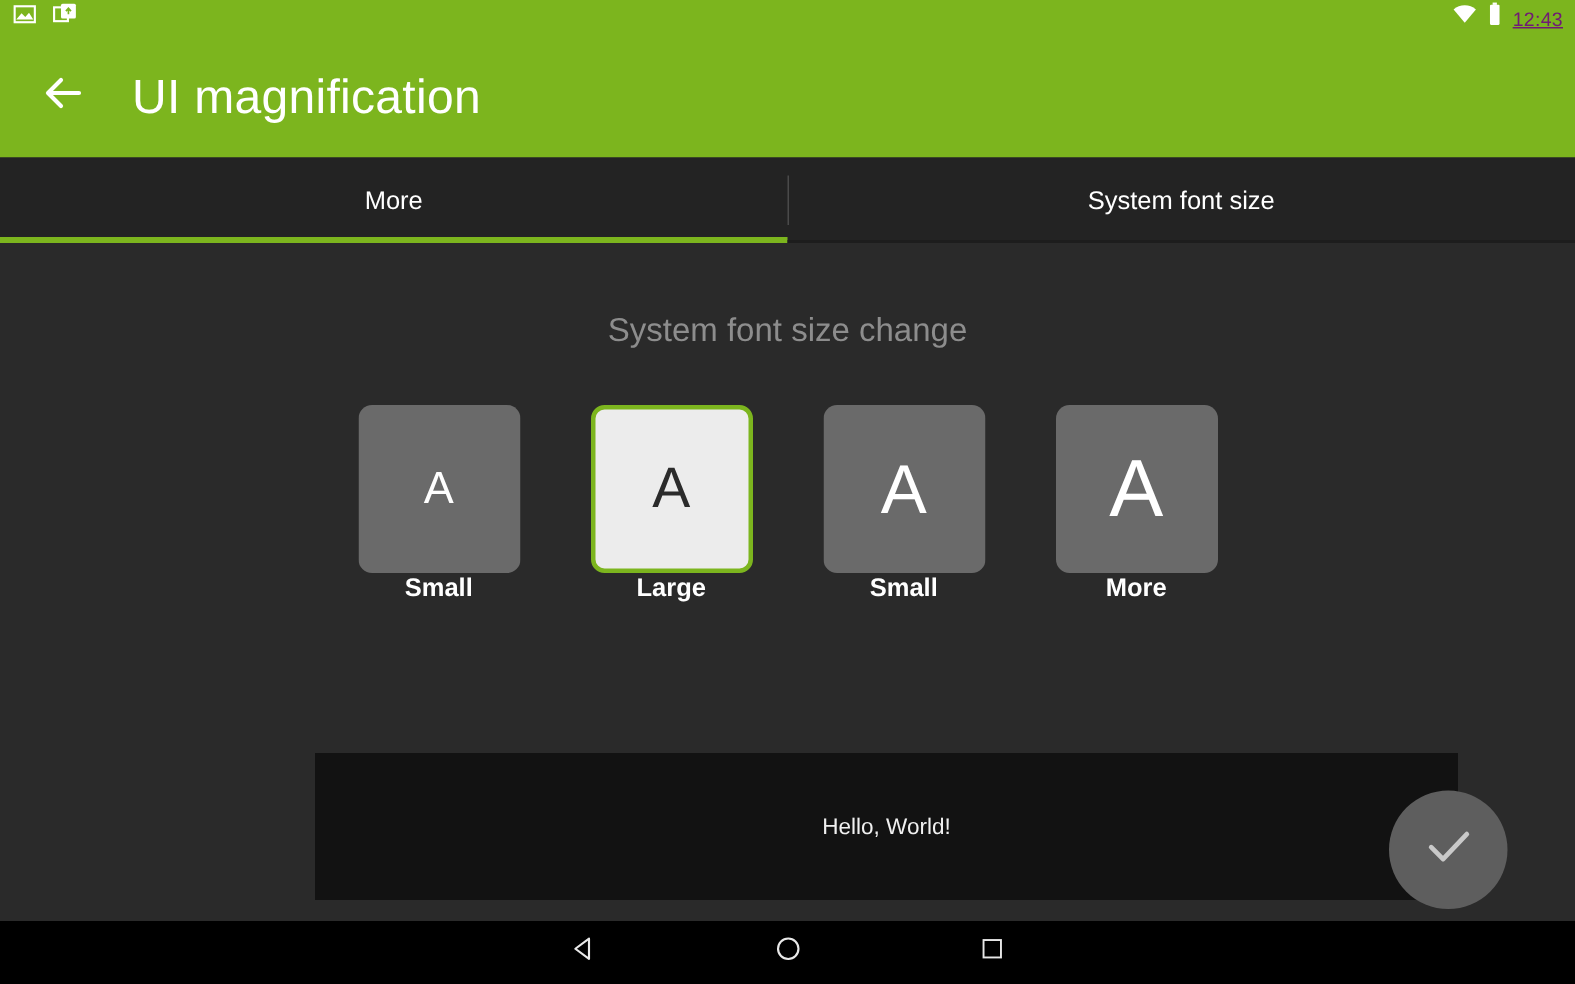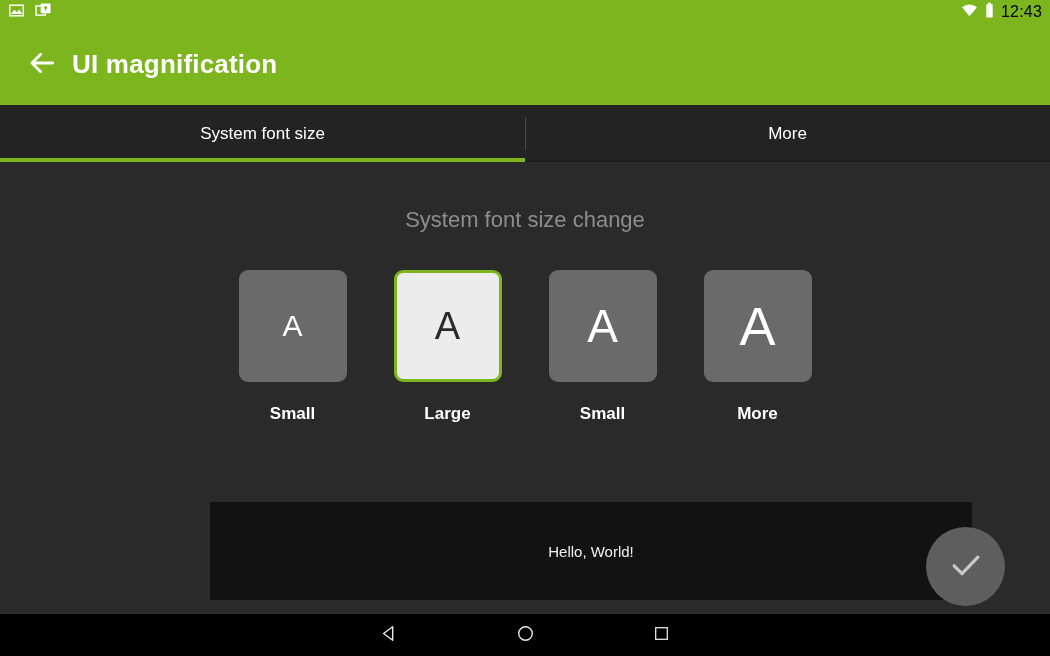--- a/index.html
+++ b/index.html
@@ -13,36 +13,36 @@
 
   
   .status-bar {
     position:absolute; top:0; left:0; width:1050px; height:24px;
     background:#7cb51e;
     display:flex; align-items:center; justify-content:space-between;
     padding:0 8px;
   }
   .status-left { display:flex; align-items:center; gap:10px; }
   .status-right { display:flex; align-items:center; gap:6px; }
-  .status-time { color:#000000; font-size:16px; letter-spacing:.2px; }
+  .status-time { color:#701a75; font-size:13px; letter-spacing:.2px;text-decoration:underline; }
   .si { display:block; }
 
   
   .app-bar {
     position:absolute; top:24px; left:0; width:1050px; height:81px;
     background:#7cb51e;
     display:flex; align-items:center;
   }
   .back-btn {
     width:56px; height:56px; margin-left:14px;
     display:flex; align-items:center; justify-content:center;
   }
   .app-title {
-    color:#ffffff; font-size:26px; font-weight:700;
-    margin-left:2px; letter-spacing:.2px;
+    color:#ffffff; font-size:32px; font-weight:400;
+    margin-left:18px; letter-spacing:.2px;
   }
 
   
   .tab-bar {
     position:absolute; top:105px; left:0; width:1050px; height:57px;
     background:#232323;
     display:flex;
   }
   .tab {
     position:relative; flex:1;
@@ -82,21 +82,21 @@
     background:#6a6a6a;
     display:flex; align-items:center; justify-content:center;
     color:#ffffff;
     border:3px solid transparent;
   }
   .tile.selected {
     background:#ececec; color:#2b2b2b; border:3px solid #7cb51e;
   }
   .tile-letter { line-height:1; font-weight:400; }
   .tile-label {
-    margin-top:22px; color:#ffffff; font-size:17px; font-weight:bold;
+    color:#ffffff; font-size:17px; font-weight:bold;
     white-space:nowrap;
     text-align:right;
   }
 
   .preview {
     position:absolute; top:340px; left:210px;
     width:762px; height:98px;
     background:#121212;
     display:flex; align-items:center; justify-content:center;
   }
@@ -161,22 +161,22 @@
       <span>
         <svg width="32" height="32" viewBox="0 0 24 24">
           <path d="M20 12 H5 M11 5.5 L4.5 12 L11 18.5" stroke="#fff" stroke-width="2.1" fill="none" stroke-linecap="round" stroke-linejoin="round"></path>
         </svg>
       </span>
     </div>
     <div class="app-title">UI magnification</div>
   </div>
 
   <div class="tab-bar">
+    <div class="tab">More</div>
     <div class="tab">System font size</div>
-    <div class="tab">More</div>
     <div class="tab-divider"></div>
   </div>
   <div class="tab-indicator"></div>
   <div class="tab-baseline"></div>
 
   <div class="content">
 
     <div class="section-title">System font size change</div>
 
     <div class="tiles">

